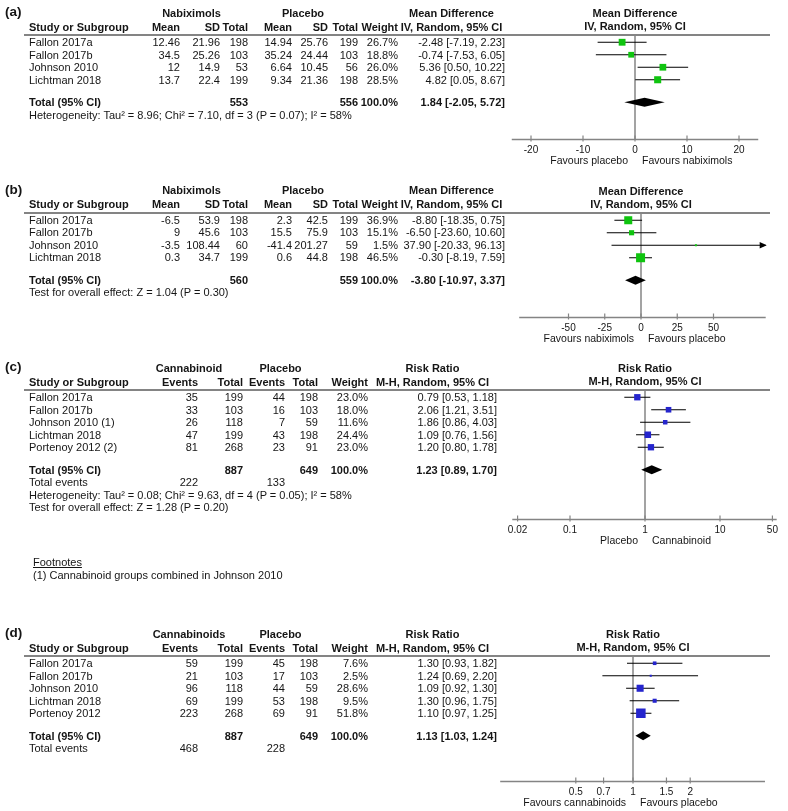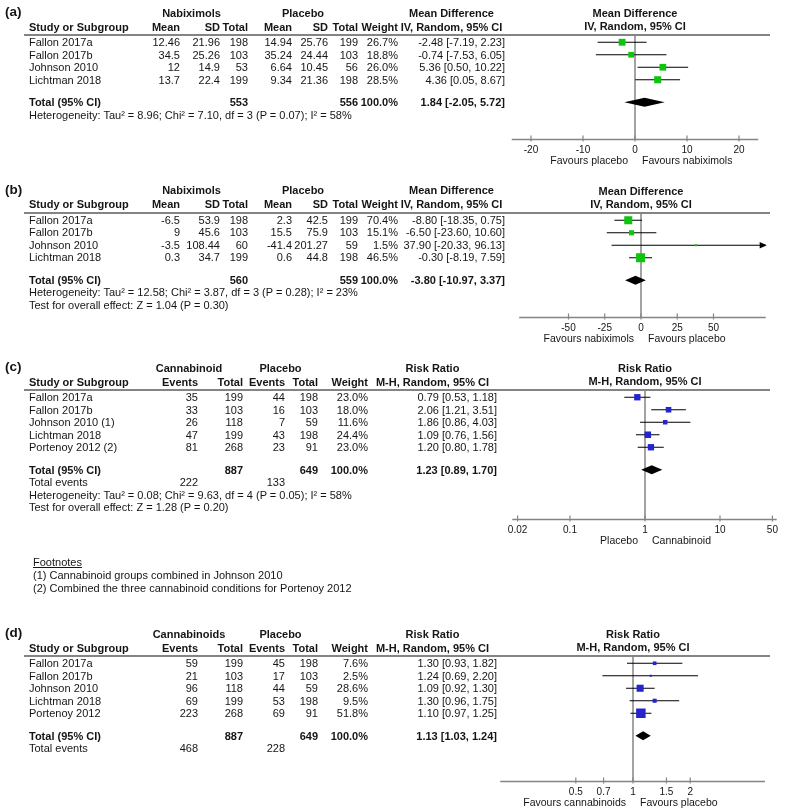--- a/index.html
+++ b/index.html
@@ -92,21 +92,21 @@
         </tr>
         <tr>
           <td class="l">Lichtman 2018</td>
           <td class="r">13.7</td>
           <td class="r">22.4</td>
           <td class="r">199</td>
           <td class="r">9.34</td>
           <td class="r">21.36</td>
           <td class="r">198</td>
           <td class="r">28.5%</td>
-          <td class="r">4.36 [0.05, 8.67]</td>
+          <td class="r">4.82 [0.05, 8.67]</td>
         </tr>
         <tr class="sp">
           <td colspan="9"></td>
         </tr>
         <tr class="bold">
           <td class="l">Total (95% CI)</td>
           <td class="r"></td>
           <td class="r"></td>
           <td class="r">553</td>
           <td class="r"></td>
@@ -185,21 +185,21 @@
       </thead>
       <tbody>
         <tr>
           <td class="l">Fallon 2017a</td>
           <td class="r">-6.5</td>
           <td class="r">53.9</td>
           <td class="r">198</td>
           <td class="r">2.3</td>
           <td class="r">42.5</td>
           <td class="r">199</td>
-          <td class="r">70.4%</td>
+          <td class="r">36.9%</td>
           <td class="r">-8.80 [-18.35, 0.75]</td>
         </tr>
         <tr>
           <td class="l">Fallon 2017b</td>
           <td class="r">9</td>
           <td class="r">45.6</td>
           <td class="r">103</td>
           <td class="r">15.5</td>
           <td class="r">75.9</td>
           <td class="r">103</td>
@@ -234,23 +234,20 @@
         <tr class="bold">
           <td class="l">Total (95% CI)</td>
           <td class="r"></td>
           <td class="r"></td>
           <td class="r">560</td>
           <td class="r"></td>
           <td class="r"></td>
           <td class="r">559</td>
           <td class="r">100.0%</td>
           <td class="r">-3.80 [-10.97, 3.37]</td>
-        </tr>
-        <tr>
-          <td class="l" colspan="9">Heterogeneity: Tau² = 12.58; Chi² = 3.87, df = 3 (P = 0.28); I² = 23%</td>
         </tr>
         <tr>
           <td class="l" colspan="9">Test for overall effect: Z = 1.04 (P = 0.30)</td>
         </tr>
       </tbody>
     </table>
     <div class="hdr-line"></div>
     <svg class="fp-svg" width="292" height="165.5" viewBox="0 0 292 165.5">
       <text x="145" y="11" text-anchor="middle" font-size="11" font-weight="bold">Mean Difference</text>
       <text x="145" y="24" text-anchor="middle" font-size="11" font-weight="bold">IV, Random, 95% CI</text>
@@ -382,21 +379,20 @@
         </tr>
         <tr>
           <td class="l" colspan="7">Test for overall effect: Z = 1.28 (P = 0.20)</td>
         </tr>
       </tbody>
     </table>
     <div class="hdr-line"></div>
     <div class="fn" style="top: 194.5px;">
       <div class="fn-head">Footnotes</div>
       <div>(1) Cannabinoid groups combined in Johnson 2010</div>
-      <div>(2) Combined the three cannabinoid conditions for Portenoy 2012</div>
     </div>
     <svg class="fp-svg" width="292" height="252" viewBox="0 0 292 252">
       <text x="149" y="11" text-anchor="middle" font-size="11" font-weight="bold">Risk Ratio</text>
       <text x="149" y="24" text-anchor="middle" font-size="11" font-weight="bold">M-H, Random, 95% CI</text>
       <line x1="149" y1="30" x2="149" y2="158.5" stroke="#848484" stroke-width="1.5"></line>
       <line x1="128.3206902200592" y1="36.25" x2="154.3911505479594" y2="36.25" stroke="#000" stroke-width="1"></line>
       <rect x="138.15678304139672" y="33.0847511946136" width="6.33049761077279" height="6.33049761077279" fill="#2525cd"></rect>
       <line x1="155.20890277373377" y1="48.75" x2="189.8980337349368" y2="48.75" stroke="#000" stroke-width="1"></line>
       <rect x="169.73989867418777" y="45.94985714650127" width="5.6002857069974565" height="5.6002857069974565" fill="#2525cd"></rect>
       <line x1="144.0873838432676" y1="61.25" x2="194.3978784605832" y2="61.25" stroke="#000" stroke-width="1"></line>

